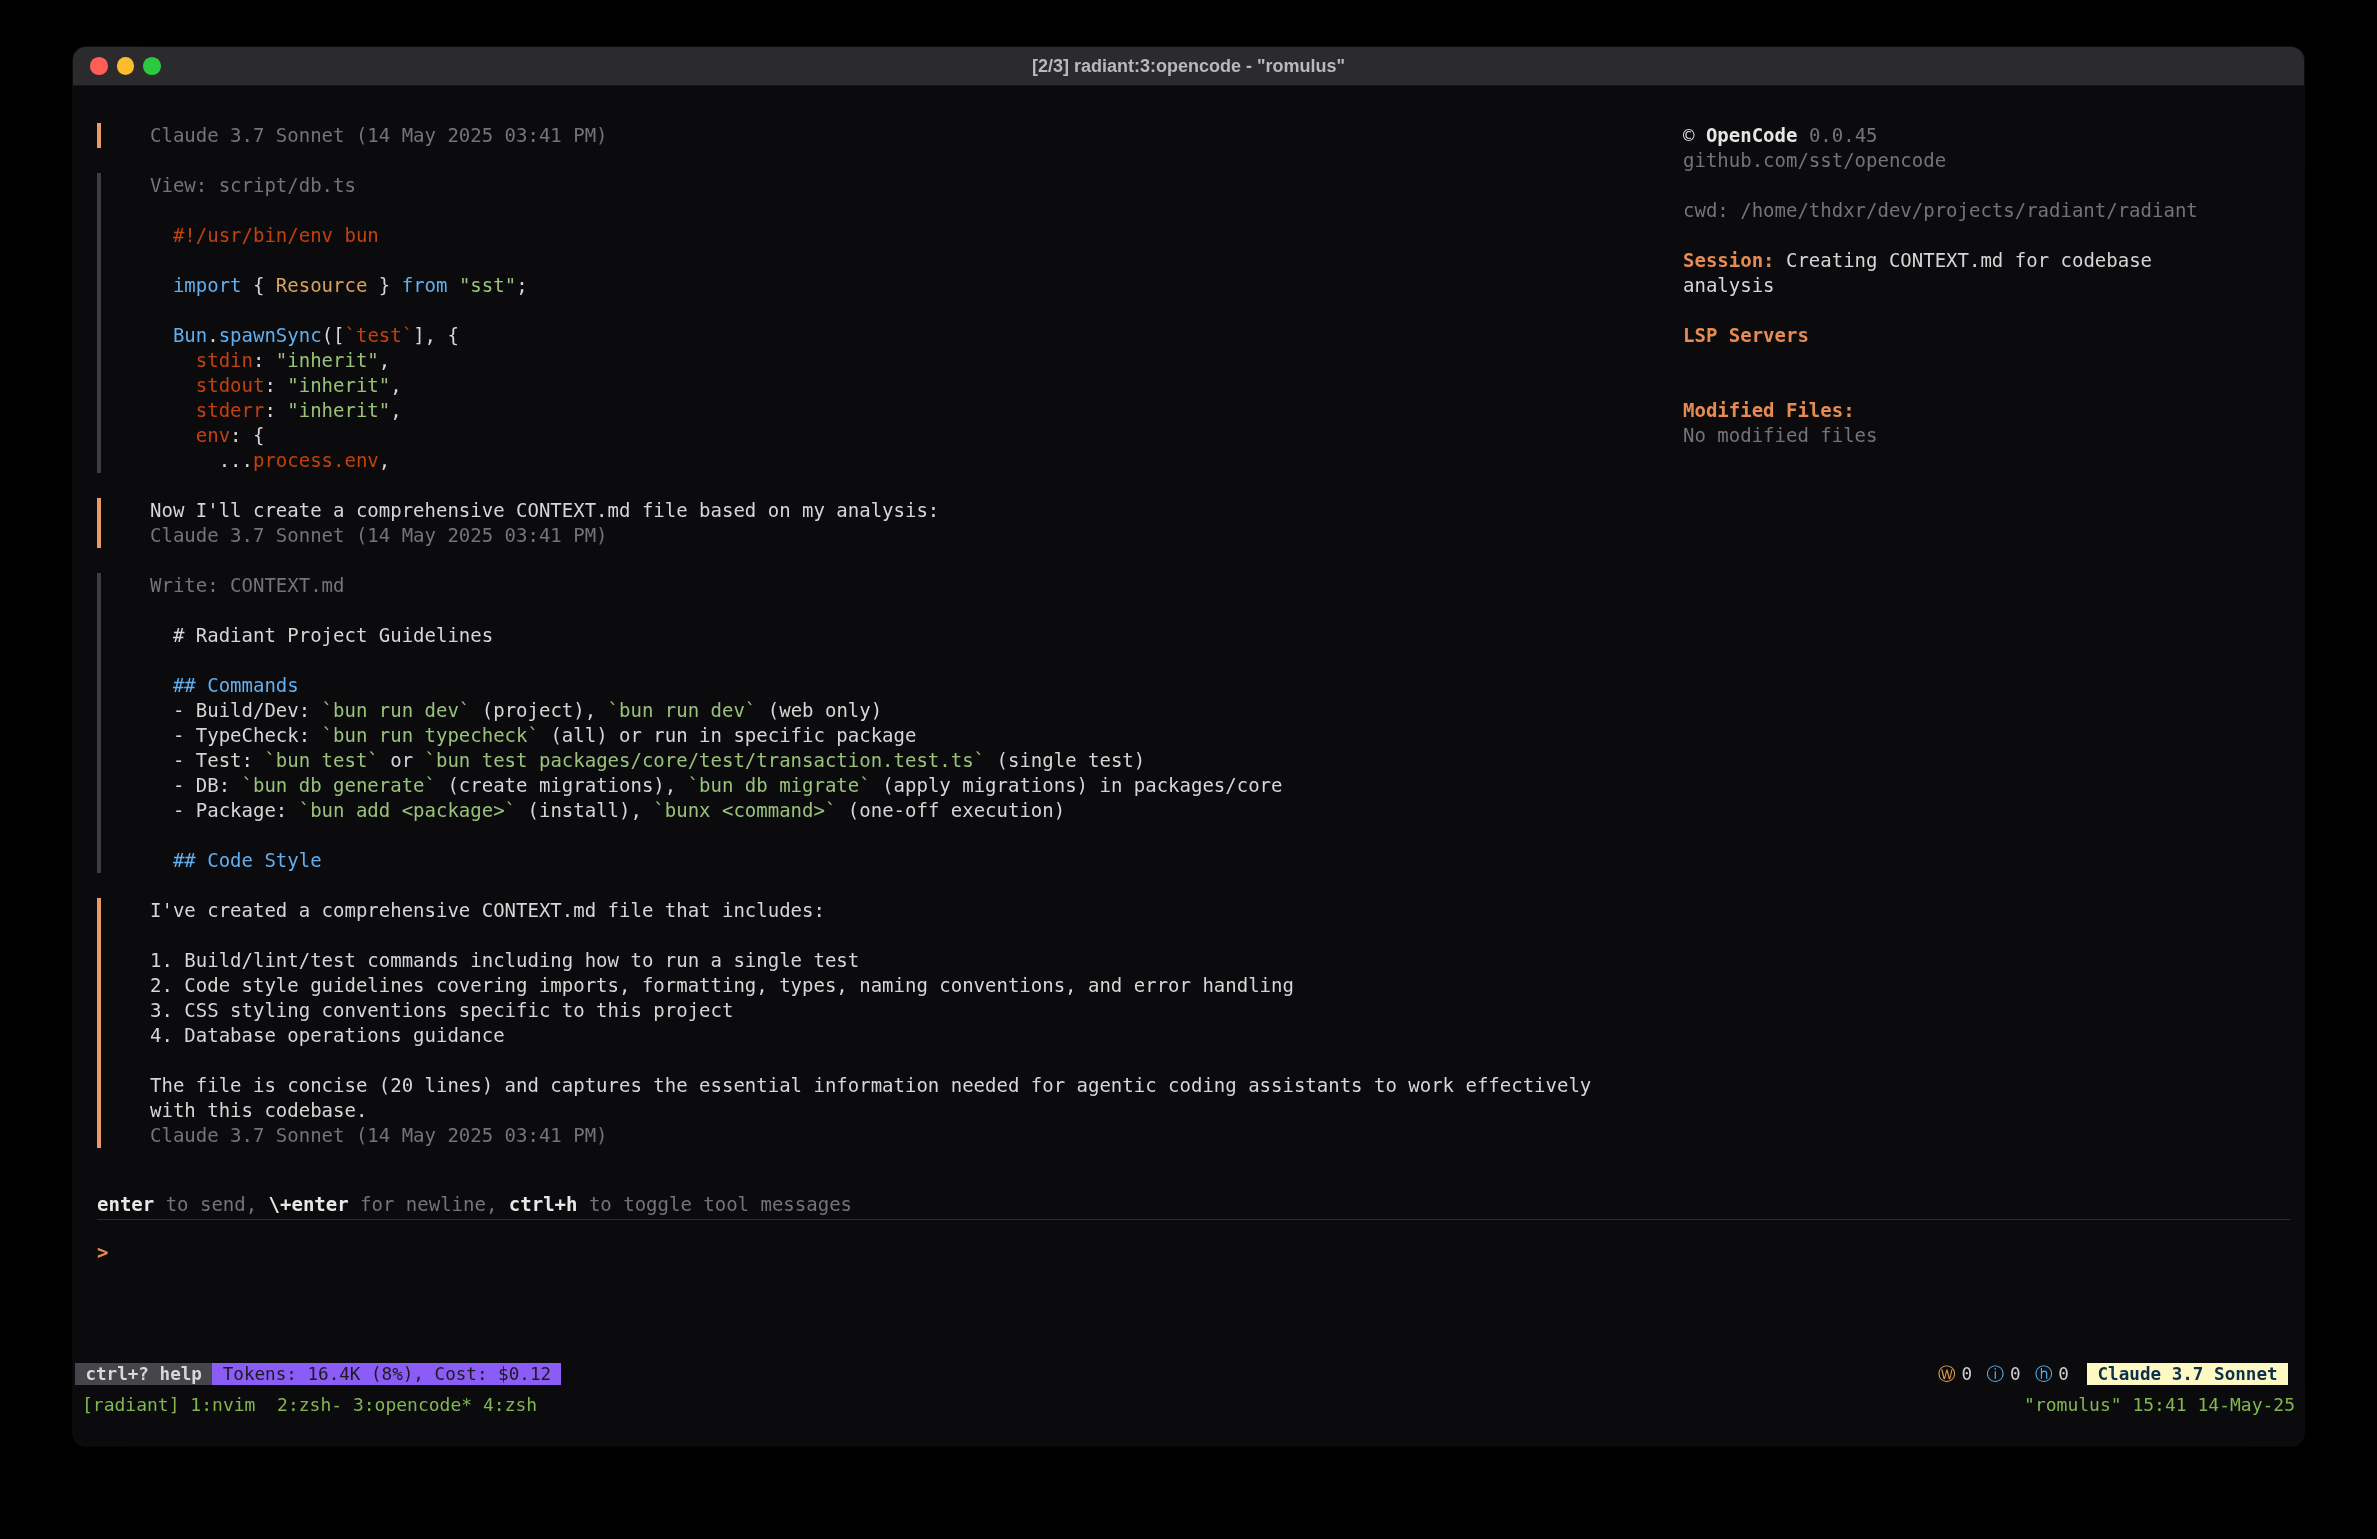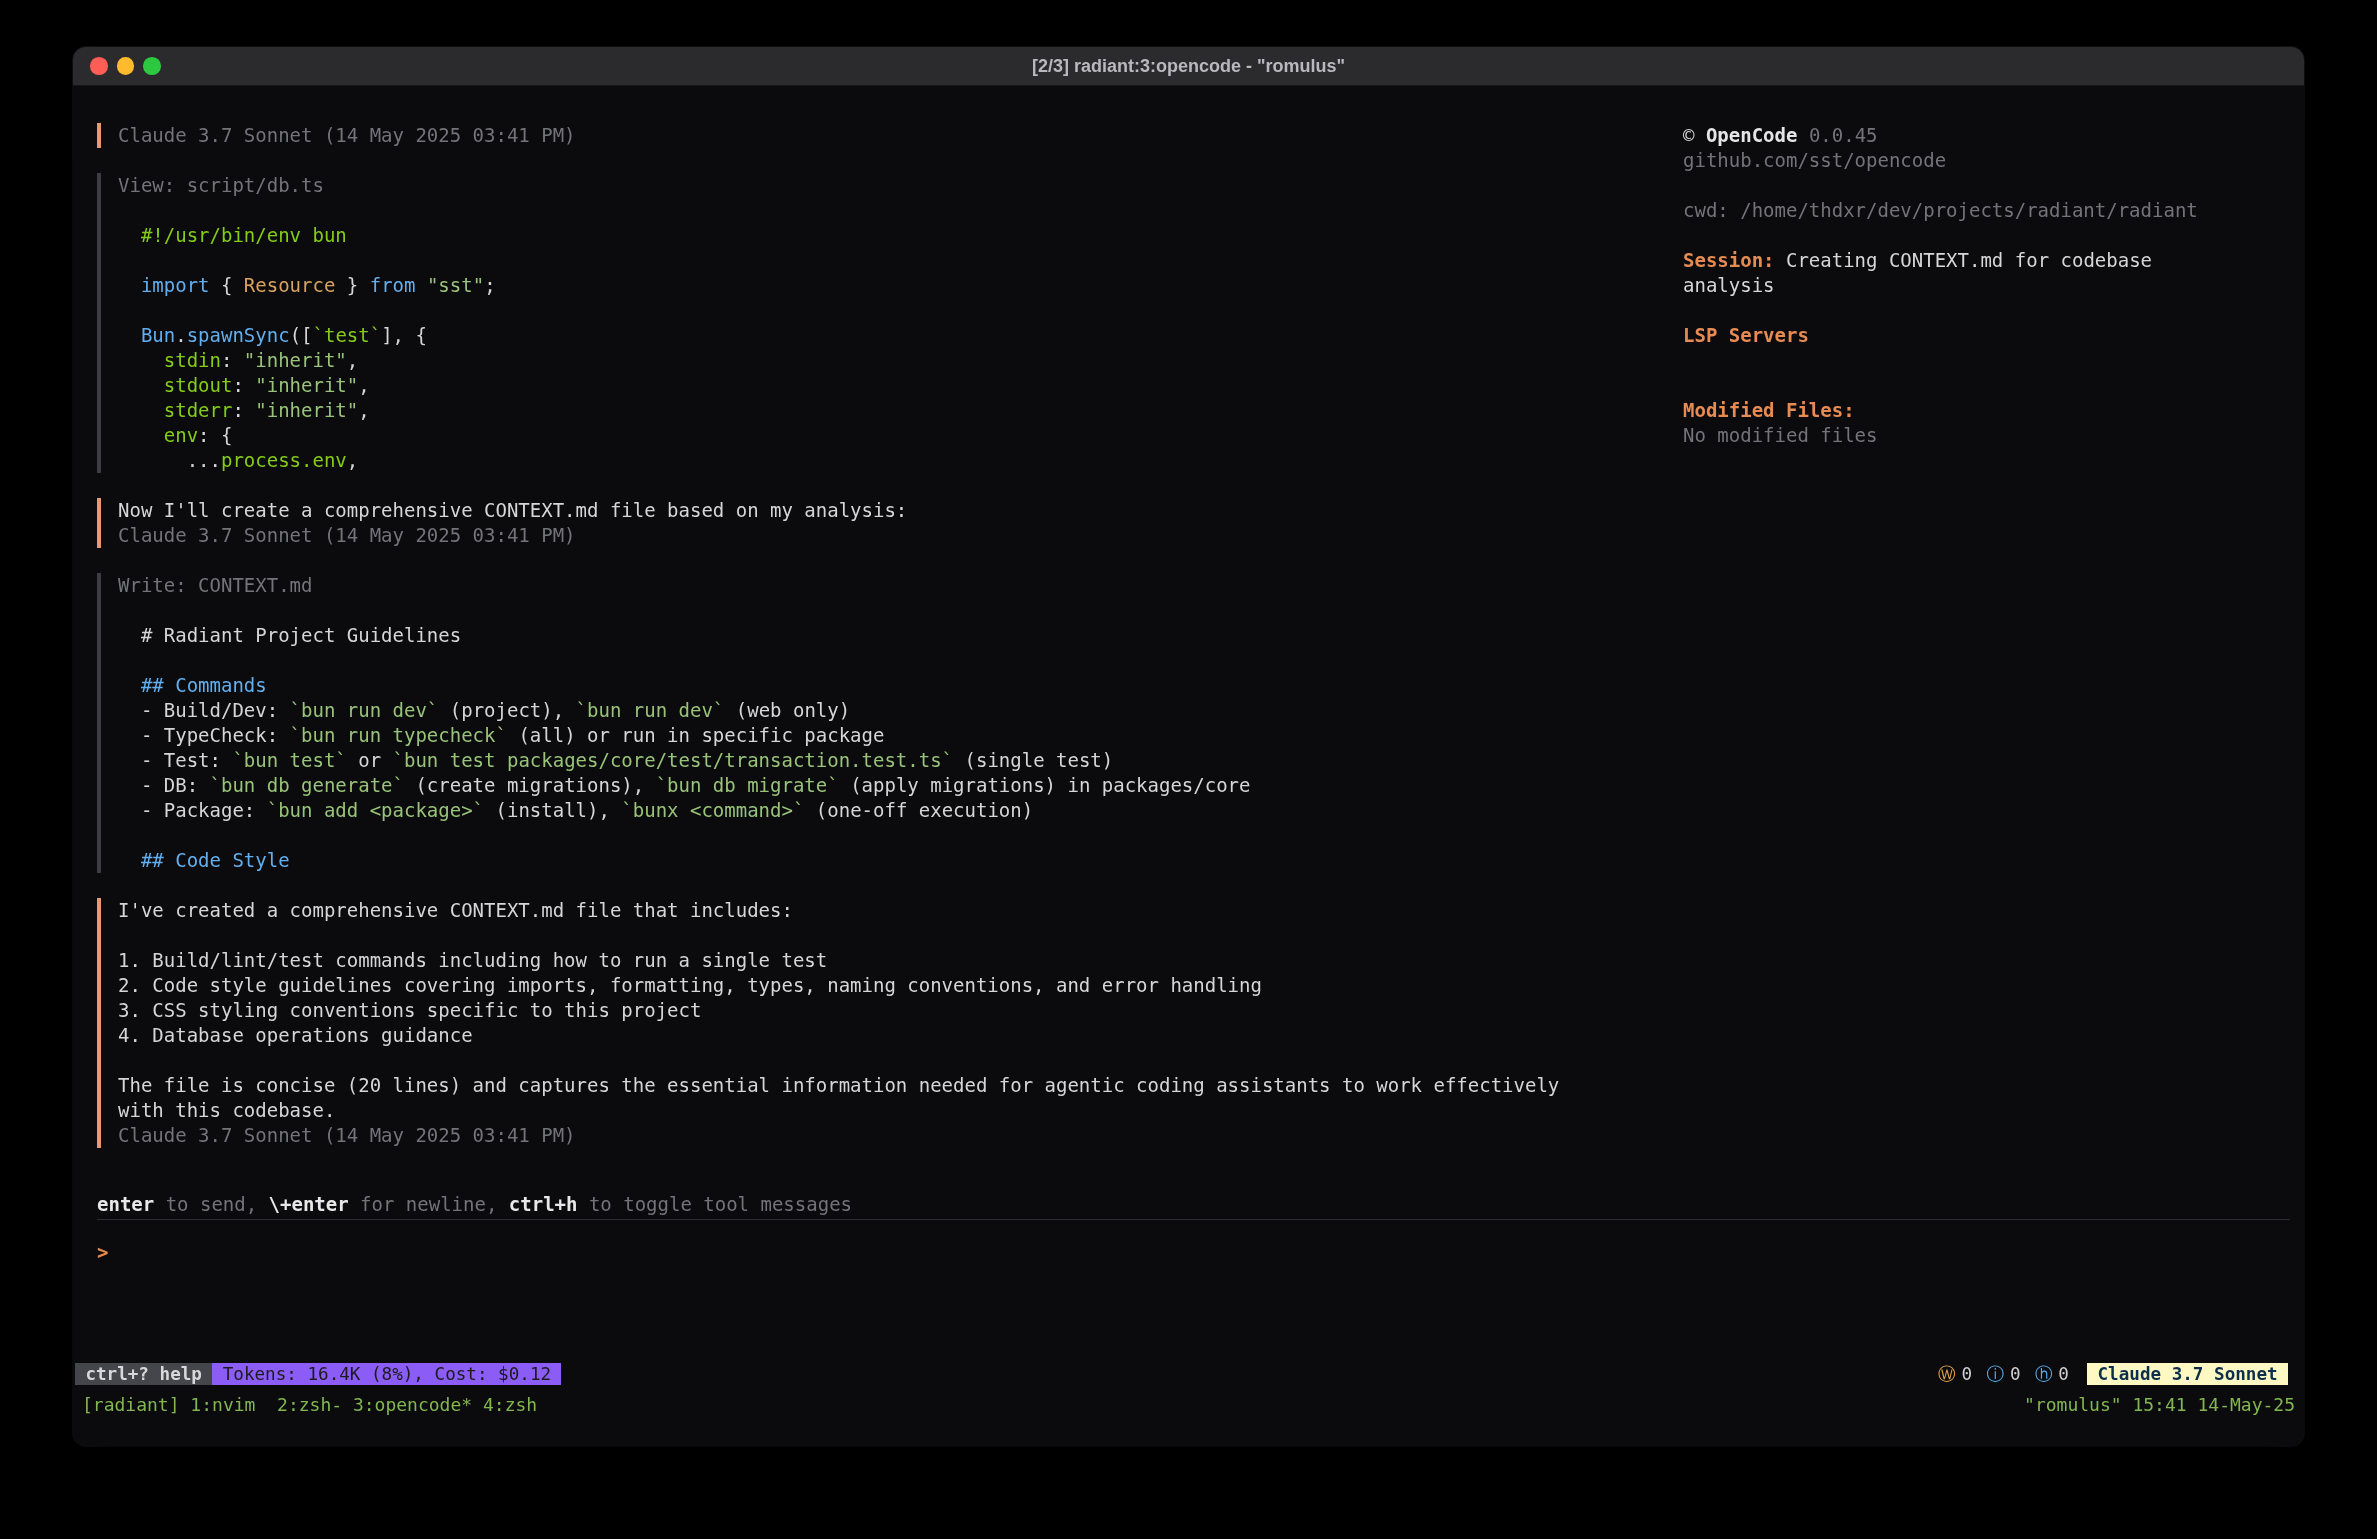--- a/index.html
+++ b/index.html
@@ -23,23 +23,23 @@
   .terminal {
     position:relative; height:1359px;
     font-family:"DejaVu Sans Mono","Liberation Mono",monospace;
     font-size:19px; line-height:25px; color:#d6d6d6;
   }
 
   .conversation { position:absolute; left:24px; top:37px; width:1566px; }
   .block { padding-left:17px; margin-bottom:25px; border-left:4.6px solid transparent; }
   .accent-orange { border-left-color:#e9996b; }
   .accent-gray { border-left-color:#3e3e42; }
-  .line { white-space:pre; min-height:25px; }
+  .line { white-space:pre; min-height:25px;margin-left:32px; }
 
-  .c-fg{color:#d6d6d6;} .c-dim{color:#73737a;} .c-red{color:#84cc16;text-align:right;}
+  .c-fg{color:#d6d6d6;} .c-dim{color:#73737a;} .c-red{color:#c2410c;text-align:right;}
   .c-green{color:#98c379;} .c-blue{color:#61afef;} .c-yellow{color:#d7a35e;}
   .c-bold{color:#e8e8e8;font-weight:700;}
 
   .sidebar { position:absolute; left:1610px; top:37px; width:561px; }
   .sb-line { min-height:25px; }
   .sb-bold { color:#e5e5e5; font-weight:700; }
   .sb-orange { color:#e78b52; font-weight:700; }
   .sb-spacer { height:25px; }
   .sb-spacer2 { height:50px; }
 

